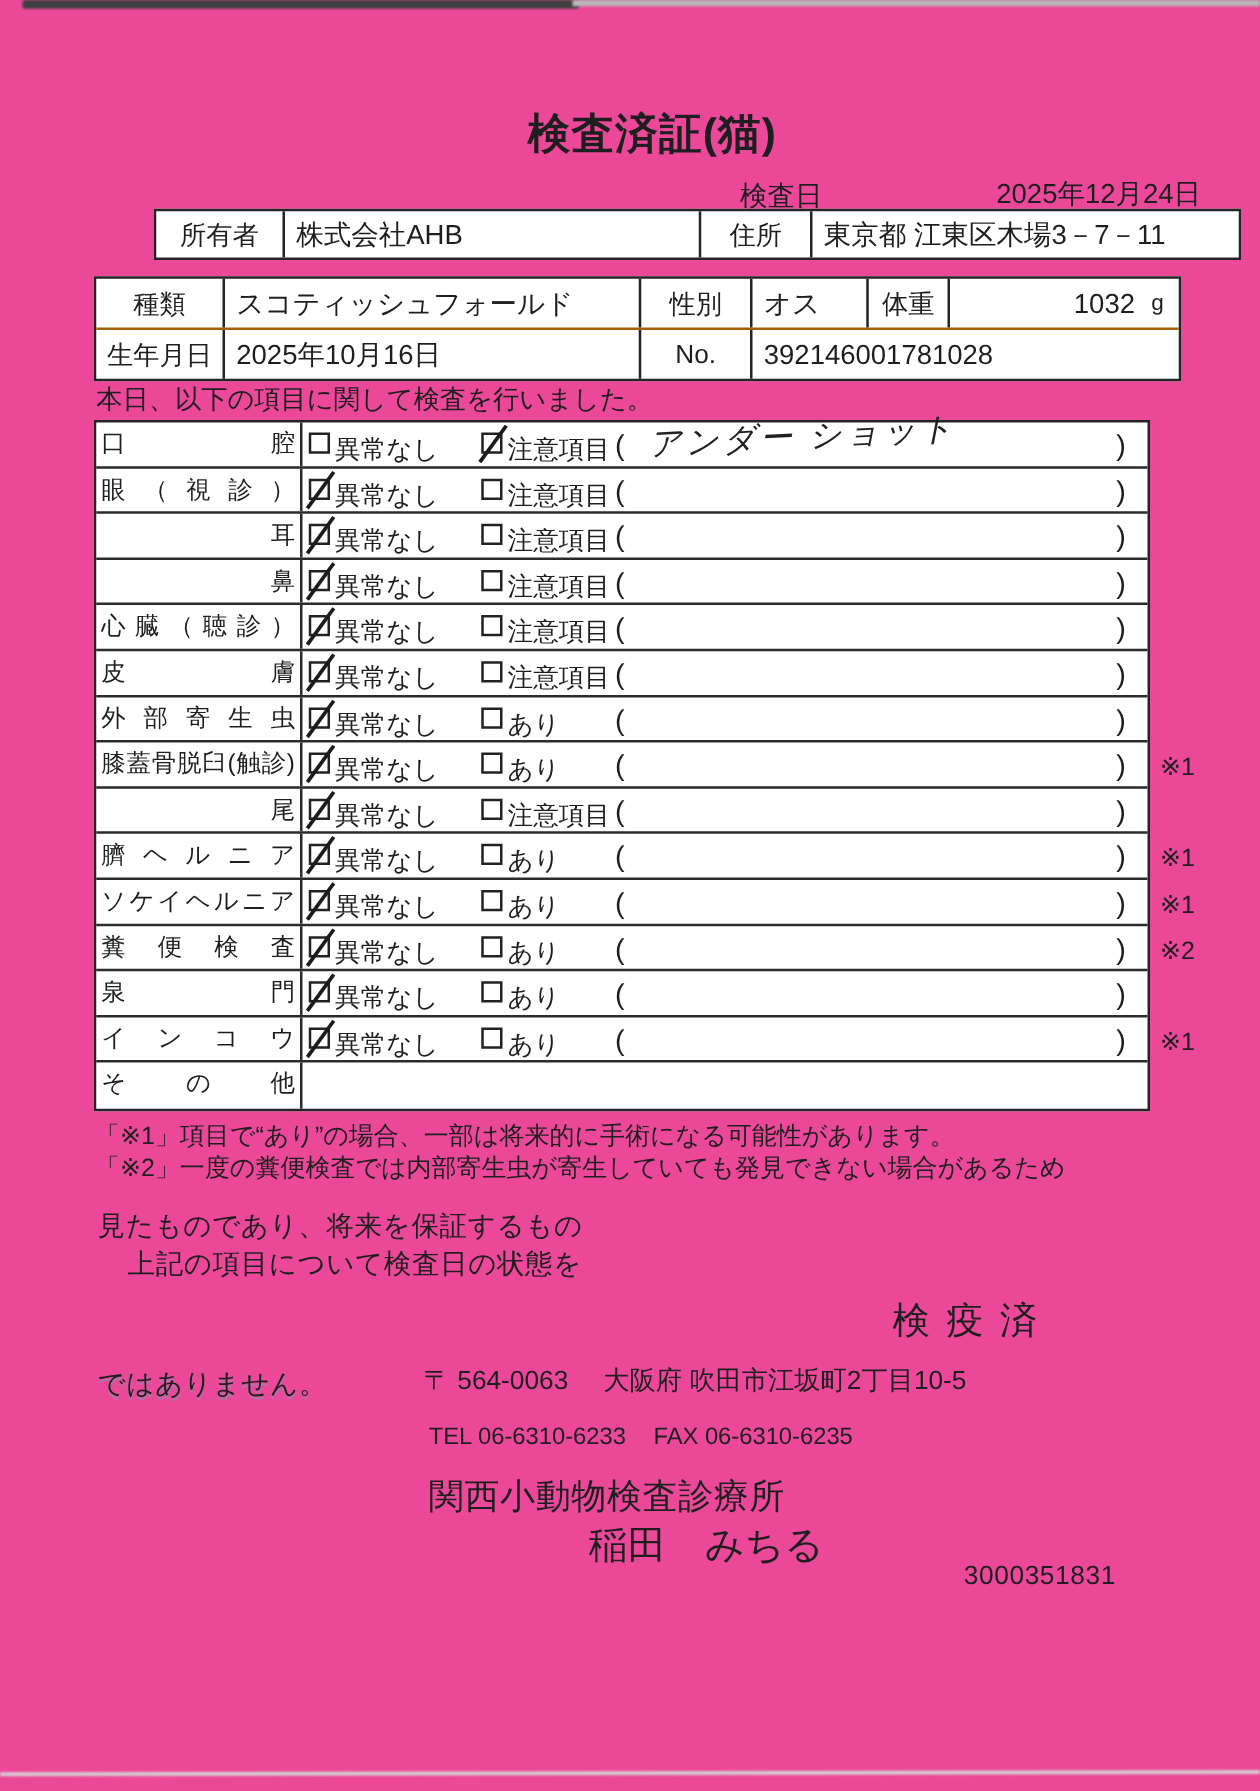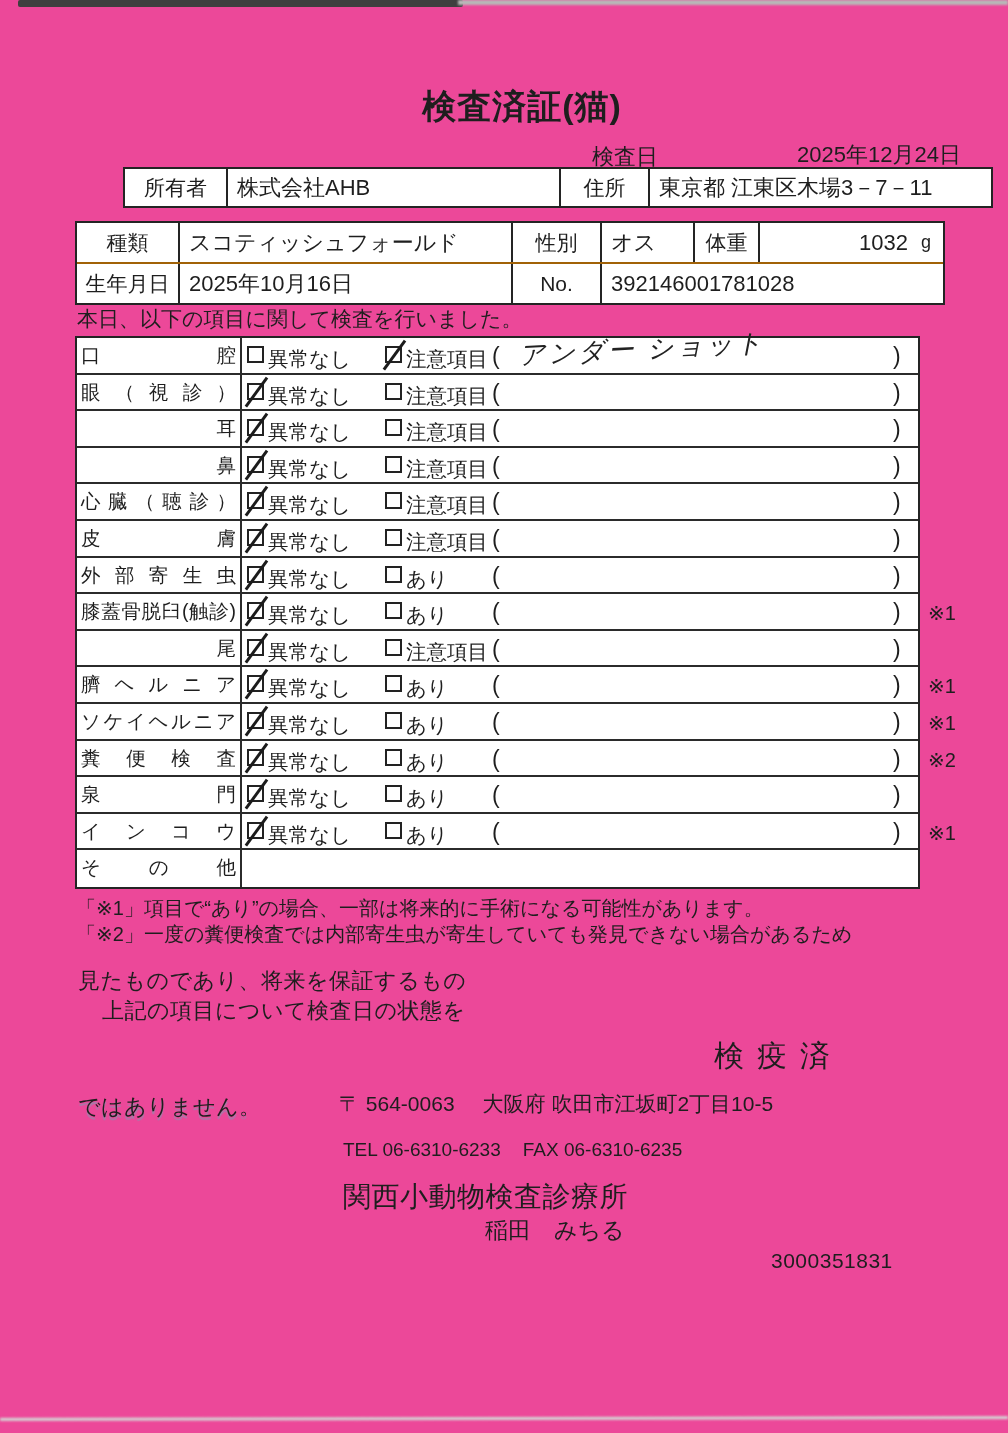--- a/index.html
+++ b/index.html
@@ -68,21 +68,21 @@
   .st{position:absolute;left:78px;font-size:22px;letter-spacing:0.5px;white-space:nowrap;}
   .st1{top:996px;margin-left:24px;}
   .st2{top:966px;}
   .st3{top:1056px;text-shadow:0 3px 1px rgba(64,200,196,0.4);margin-top:36px;}
 
   .stamp{position:absolute;left:714px;top:1036px;font-size:30px;letter-spacing:13px;font-weight:500;white-space:nowrap;}
 
   .postal-line{position:absolute;left:339px;top:1090px;font-size:21px;display:flex;gap:28px;white-space:nowrap;}
   .tel-line{position:absolute;left:343px;top:1139px;font-size:19px;display:flex;gap:22px;white-space:nowrap;}
   .clinic-name{position:absolute;left:343px;top:1178px;font-size:28px;letter-spacing:0.5px;white-space:nowrap;}
-  .clinic-person{position:absolute;left:471px;top:1215px;font-size:23px;white-space:nowrap;margin-left:14px;}
+  .clinic-person{position:absolute;left:471px;top:1215px;font-size:31px;white-space:nowrap;}
   .serial{position:absolute;left:771px;top:1249px;font-size:21px;letter-spacing:0.5px;}
 </style>
 </head>
 <body>
 
 <div class="page">
   <div class="art-top-dark"></div>
   <div class="art-top-light"></div>
   <div class="art-bottom"></div>
 

